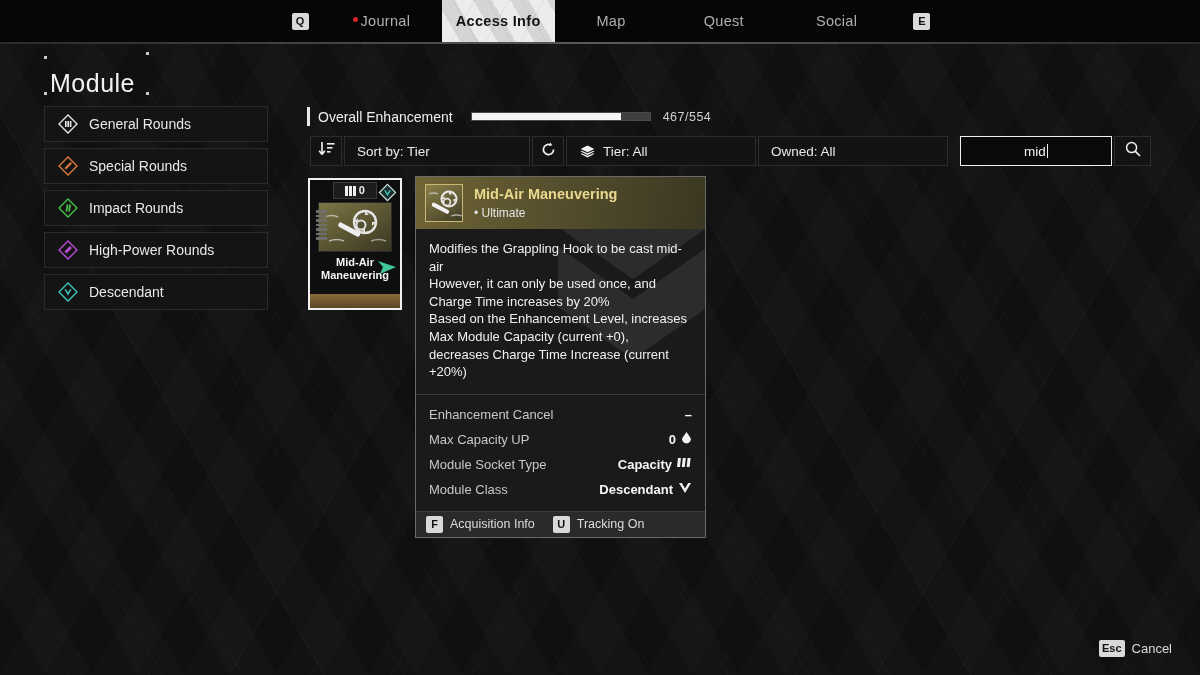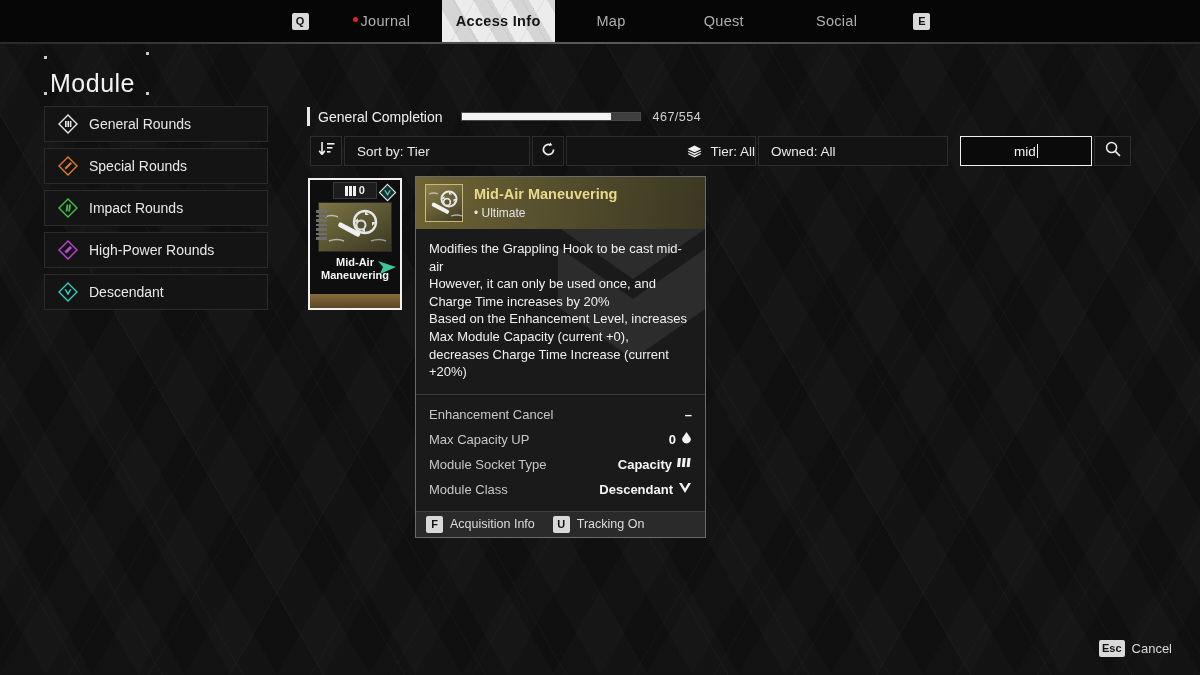--- a/index.html
+++ b/index.html
@@ -104,24 +104,24 @@
     width: 32px; background: #131313; border: 1px solid #2d2d2d;
     display: flex; align-items: center; justify-content: center;
   }
   .tb-field {
     background: #131313; border: 1px solid #2d2d2d;
     display: flex; align-items: center; padding: 0 0 0 12px;
     color: #e9e9e9; font-size: 13.5px; margin-left: 2px;
   }
   .tb-field .fi { margin-right: 7px; display: flex; }
   .tb-sort { width: 186px; }
-  .tb-tier { width: 190px; justify-content: flex-end; }
+  .tb-tier { width: 190px; }
   .tb-owned { width: 190px; }
   .search-box {
-    width: 132px; margin-left: 12px; background: #0a0a0a;
+    width: 152px; margin-left: 12px; background: #0a0a0a;
     border: 1px solid #f0f0f0; display: flex; align-items: center;
     justify-content: center; color: #f2f2f2; font-size: 13.5px;
   }
   .caret { display: inline-block; width: 1px; height: 14px; background: #f2f2f2; margin-left: 1px; }
   .search-btn {
     width: 37px; margin-left: 2px; background: #131313; border: 1px solid #2d2d2d;
     display: flex; align-items: center; justify-content: center;
   }
 
   
@@ -298,21 +298,21 @@
           <path d="M7.4 8.3 L11 14.4 L14.6 8.3 L12.9 8.3 L11 11.6 L9.1 8.3 Z" fill="#3fc7c0"></path>
         </svg>
       </span>
       <span>Descendant</span>
     </div>
 
   </div>
 
   <div class="completion">
     <div class="comp-bar-accent"></div>
-    <span class="comp-label">General Completion</span>
+    <span class="comp-label">Overall Enhancement</span>
     <div class="progress-track">
       <div class="progress-fill" id="progfill" style="width: 84%;"></div>
     </div>
     <span class="comp-count">467/554</span>
   </div>
 
   <div class="toolbar">
     <div class="tb-icon-btn">
       <span>
         <svg width="17" height="16" viewBox="0 0 17 16">

